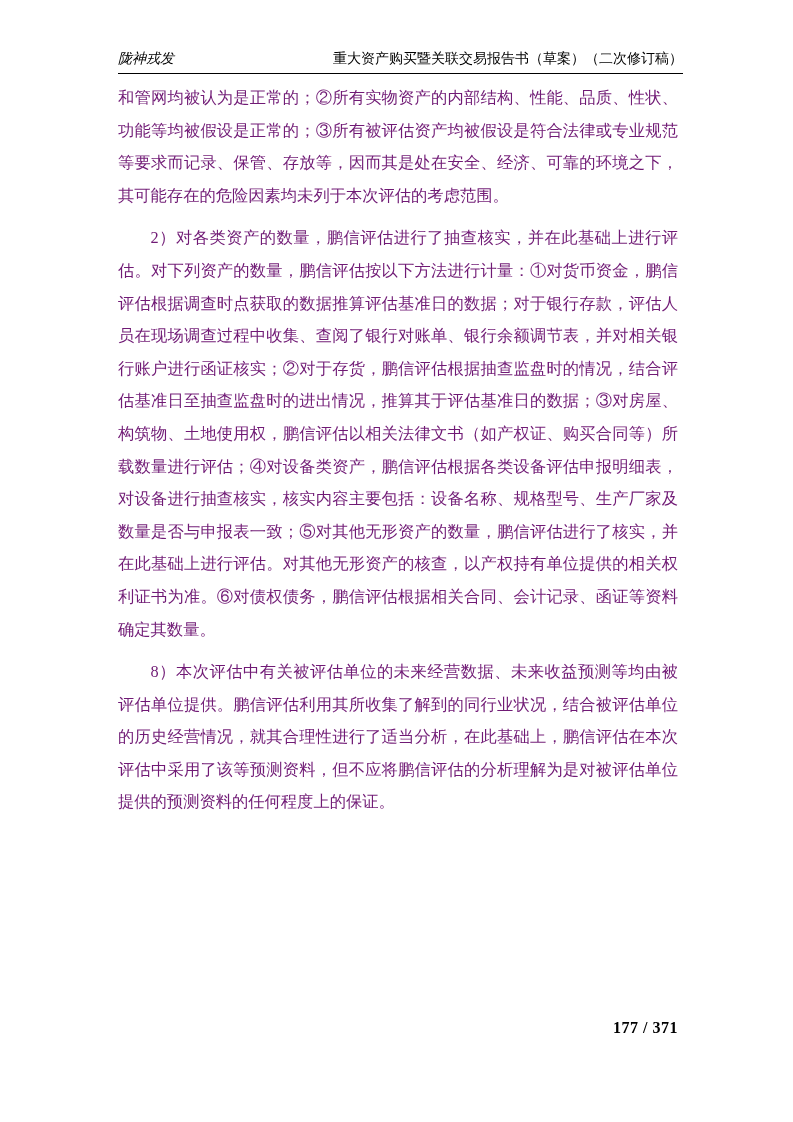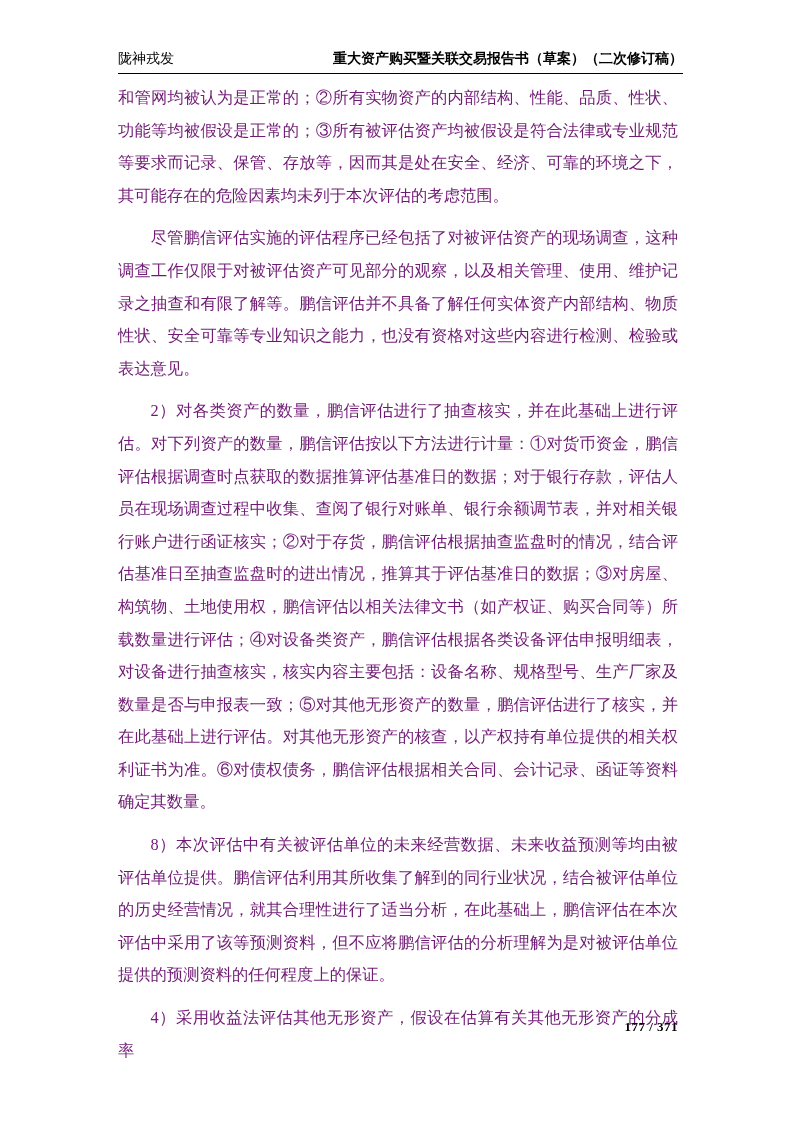--- a/index.html
+++ b/index.html
@@ -24,22 +24,22 @@
     top: 50px;
     display: flex;
     justify-content: space-between;
     align-items: flex-end;
     font-size: 14px;
     line-height: 17px;
     border-bottom: 1.5px solid #000000;
     padding-bottom: 6px;
     color: #000000;
   }
-  .header .hleft  { white-space: nowrap; }
-  .header .hright { white-space: nowrap; font-weight: bold; }
+  .header .hleft  { white-space: nowrap; font-style: italic; }
+  .header .hright { white-space: nowrap; }
   
   .content {
     position: absolute;
     left: 118px;
     width: 560px;
     top: 82px;
     font-size: 16.3px;
     line-height: 32.6px;
     text-align: justify;
     text-justify: inter-ideograph;
@@ -50,40 +50,38 @@
     word-break: break-all;
   }
   .content p.para.indent {
     text-indent: 2em;
   }
   
   .footer {
     position: absolute;
     right: 115px;
     top: 1019px;
-    font-size: 13px;
+    font-size: 16px;
     font-weight: bold;
     color: #000000;
     letter-spacing: 0.5px;
   }
 </style>
 </head>
 <body>
 
 <div class="page">
 
   <div class="header">
     <span class="hleft">陇神戎发</span>
     <span class="hright">重大资产购买暨关联交易报告书（草案）（二次修订稿）</span>
   </div>
 
   <div class="content">
 
   <p class="para">和管网均被认为是正常的；②所有实物资产的内部结构、性能、品质、性状、功能等均被假设是正常的；③所有被评估资产均被假设是符合法律或专业规范等要求而记录、保管、存放等，因而其是处在安全、经济、可靠的环境之下，其可能存在的危险因素均未列于本次评估的考虑范围。</p>
-      <p class="para indent">尽管鹏信评估实施的评估程序已经包括了对被评估资产的现场调查，这种调查工作仅限于对被评估资产可见部分的观察，以及相关管理、使用、维护记录之抽查和有限了解等。鹏信评估并不具备了解任何实体资产内部结构、物质性状、安全可靠等专业知识之能力，也没有资格对这些内容进行检测、检验或表达意见。</p>
       <p class="para indent">2）对各类资产的数量，鹏信评估进行了抽查核实，并在此基础上进行评估。对下列资产的数量，鹏信评估按以下方法进行计量：①对货币资金，鹏信评估根据调查时点获取的数据推算评估基准日的数据；对于银行存款，评估人员在现场调查过程中收集、查阅了银行对账单、银行余额调节表，并对相关银行账户进行函证核实；②对于存货，鹏信评估根据抽查监盘时的情况，结合评估基准日至抽查监盘时的进出情况，推算其于评估基准日的数据；③对房屋、构筑物、土地使用权，鹏信评估以相关法律文书（如产权证、购买合同等）所载数量进行评估；④对设备类资产，鹏信评估根据各类设备评估申报明细表，对设备进行抽查核实，核实内容主要包括：设备名称、规格型号、生产厂家及数量是否与申报表一致；⑤对其他无形资产的数量，鹏信评估进行了核实，并在此基础上进行评估。对其他无形资产的核查，以产权持有单位提供的相关权利证书为准。⑥对债权债务，鹏信评估根据相关合同、会计记录、函证等资料确定其数量。</p>
       <p class="para indent">8）本次评估中有关被评估单位的未来经营数据、未来收益预测等均由被评估单位提供。鹏信评估利用其所收集了解到的同行业状况，结合被评估单位的历史经营情况，就其合理性进行了适当分析，在此基础上，鹏信评估在本次评估中采用了该等预测资料，但不应将鹏信评估的分析理解为是对被评估单位提供的预测资料的任何程度上的保证。</p>
-      <p class="para indent">4）采用收益法评估其他无形资产，假设在估算有关其他无形资产的分成率</p>
     </div>
 
   <div class="footer">177 / 371</div>
 
 </div>
 
 </body></html>

